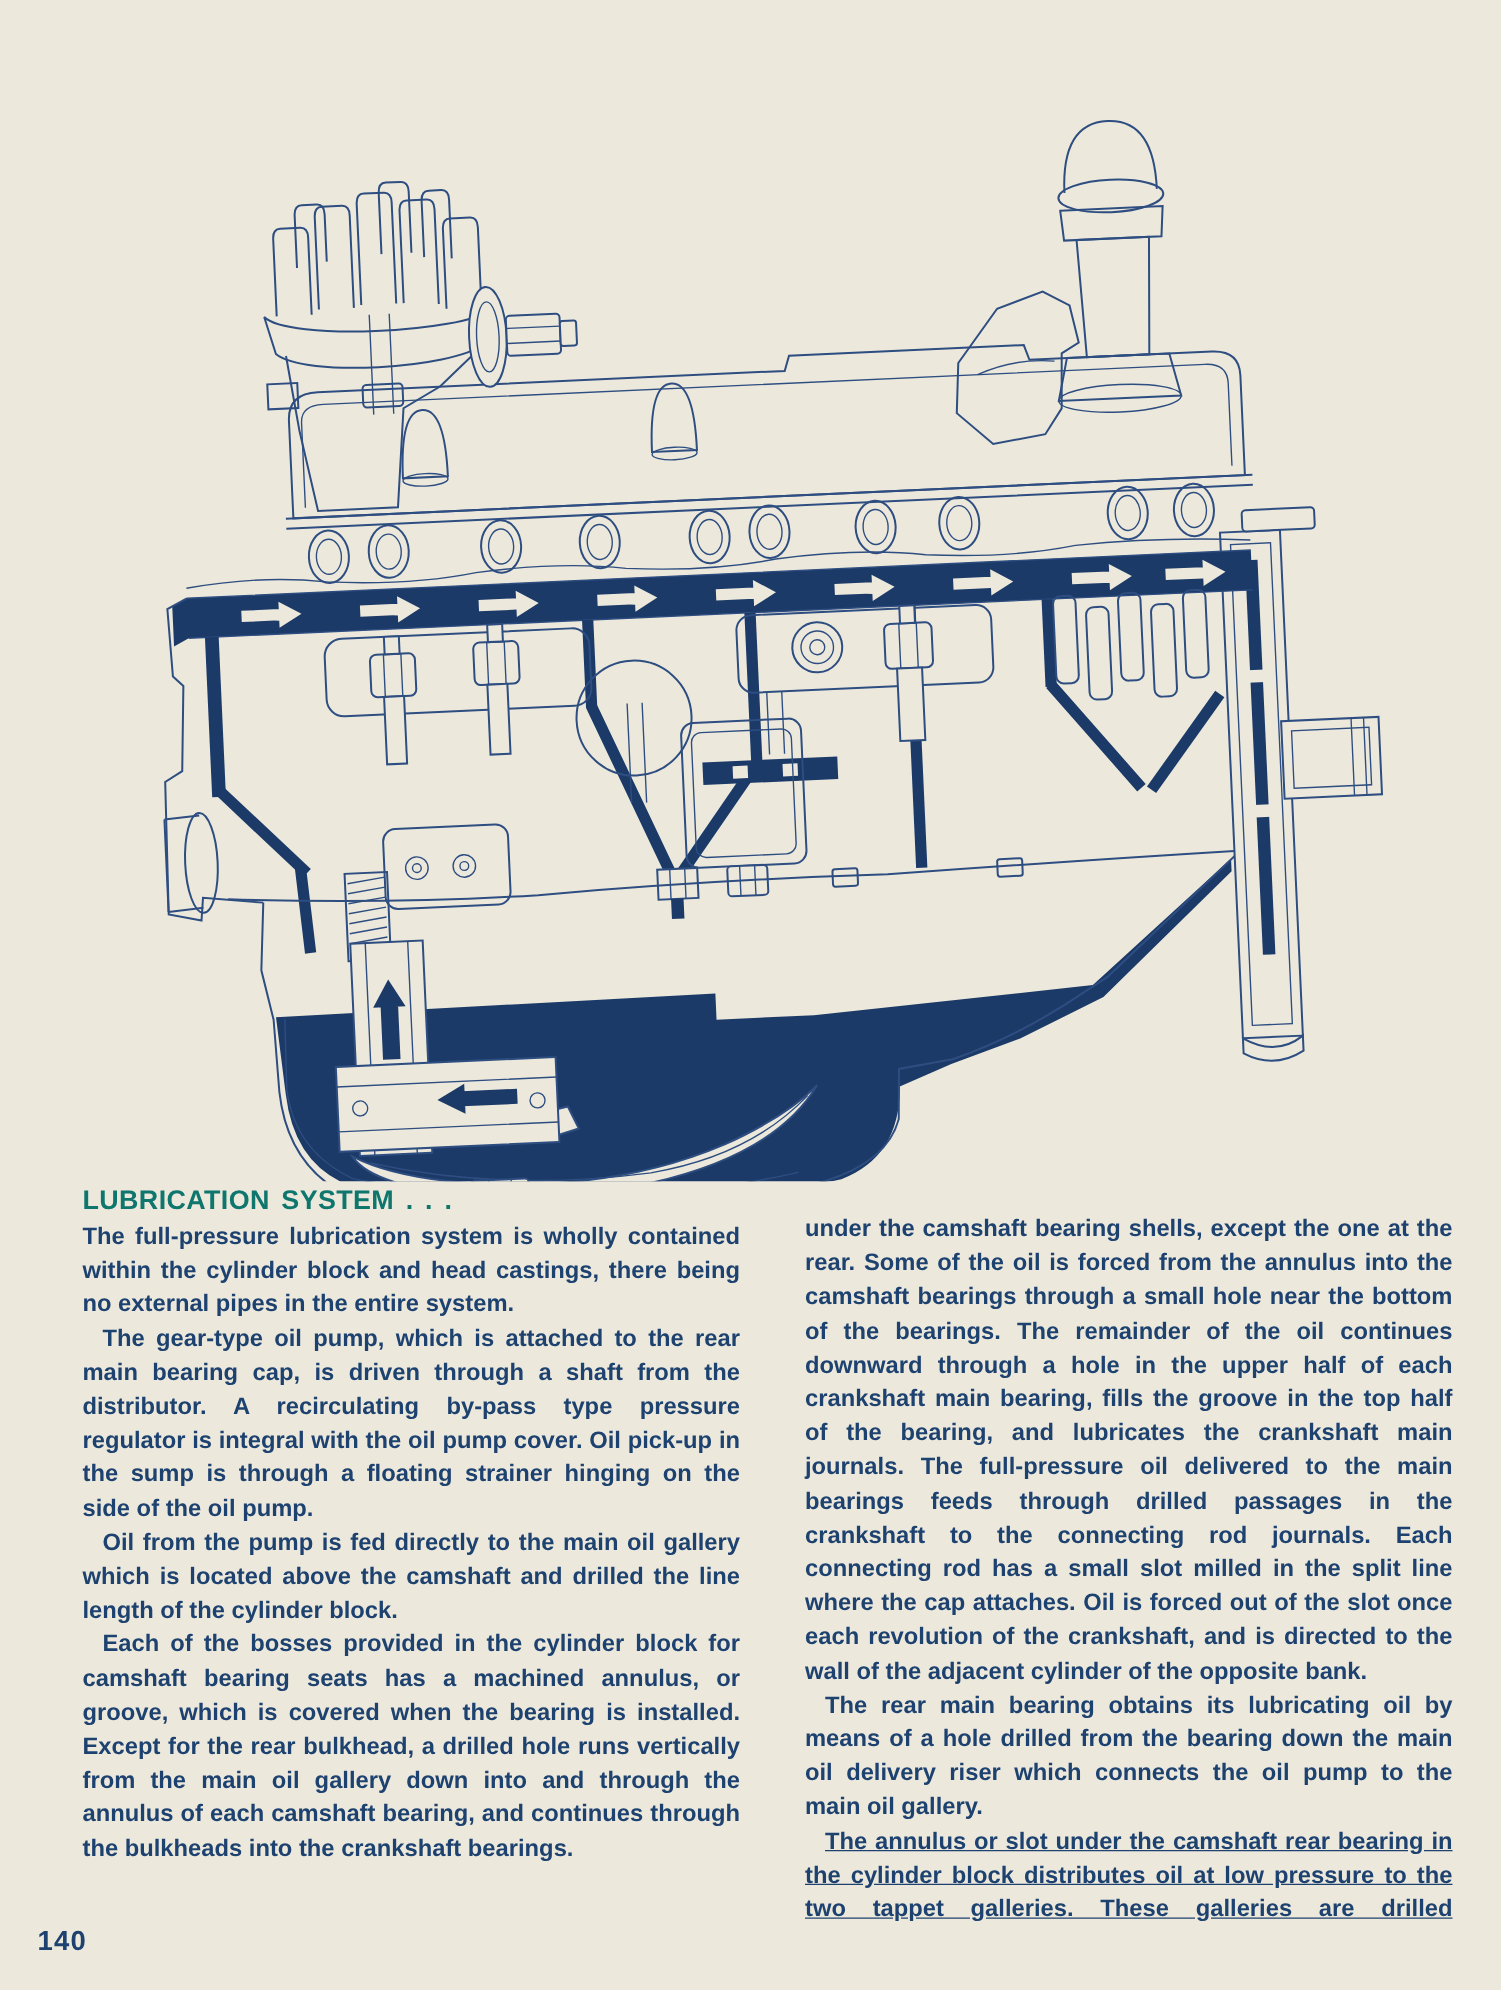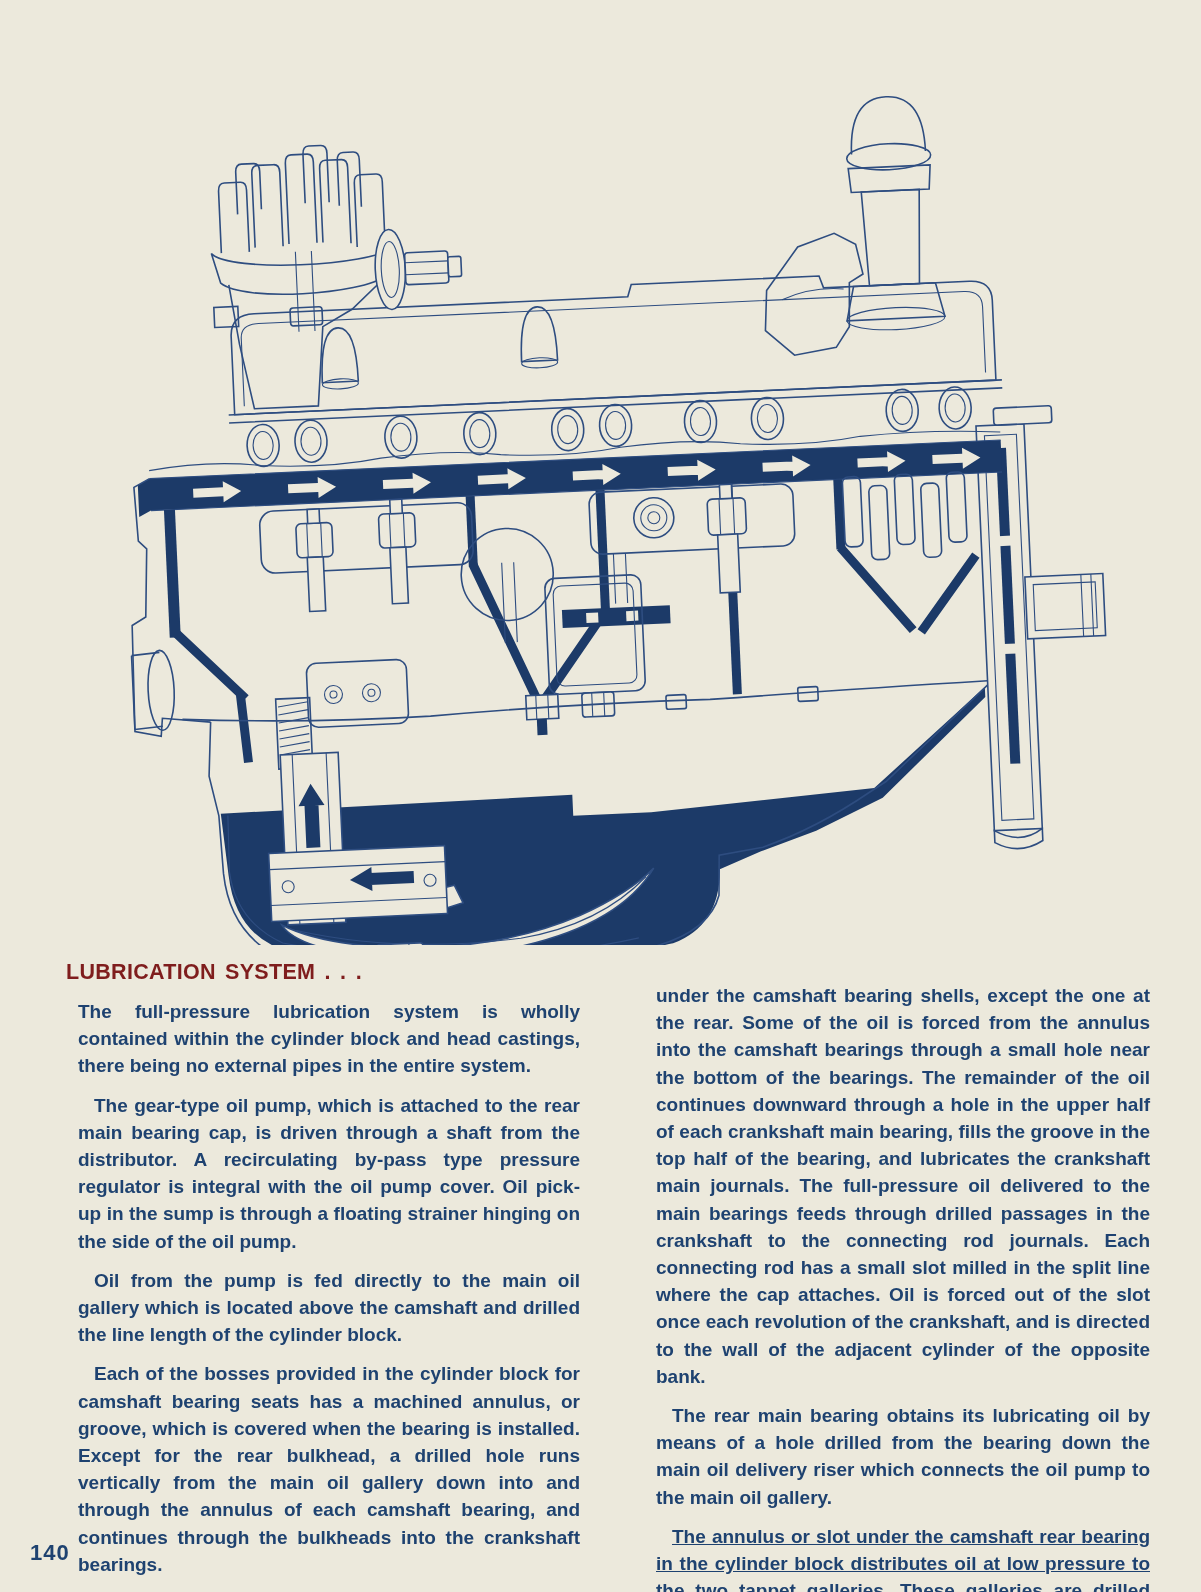--- a/index.html
+++ b/index.html
@@ -7,24 +7,24 @@
     width:1201px;height:1592px;position:relative;overflow:hidden;
     background:#ece9dc;
     font-family:"Liberation Sans", sans-serif;
     color:#1e4270;
   }
   .figure-wrap{position:absolute;left:0;top:0;width:1201px;height:945px;}
   .col{position:absolute;top:942px;font-weight:bold;font-size:19px;line-height:27.2px;}
   .col.left{left:66px;width:526px;}
   .col.right{left:644px;width:518px;padding-top:28px;}
   h1.heading{
-    font-size:21.5px;line-height:28px;margin:16px 0 2px 0;
-    letter-spacing:.3px;word-spacing:3px;font-weight:bold;color:#7f1d1d;
+    font-size:21.5px;line-height:28px;margin:4px 0 2px 0;
+    letter-spacing:.3px;word-spacing:3px;font-weight:bold;color:#0f766e;
   }
-  p{margin:12px;text-indent:16px;text-align:justify;color:#1e4270;}
+  p{margin:0;text-indent:16px;text-align:justify;color:#1e4270;}
   p.noindent{text-indent:0;}
   p.cont{text-align-last:justify;text-decoration:underline;}
   .page-number{
     position:absolute;left:30px;top:1540px;
     font-size:22px;font-weight:bold;color:#1e4270;letter-spacing:1px;
   }
   svg .ln{stroke:#2e4d80;fill:none;stroke-width:1.6px;}
   svg .thin{stroke:#2e4d80;fill:none;stroke-width:1.1px;}
   svg .dark{fill:#1c3a68;stroke:none;}
   svg .paper{fill:#ece9dc;stroke:#2e4d80;stroke-width:1.6px;}

